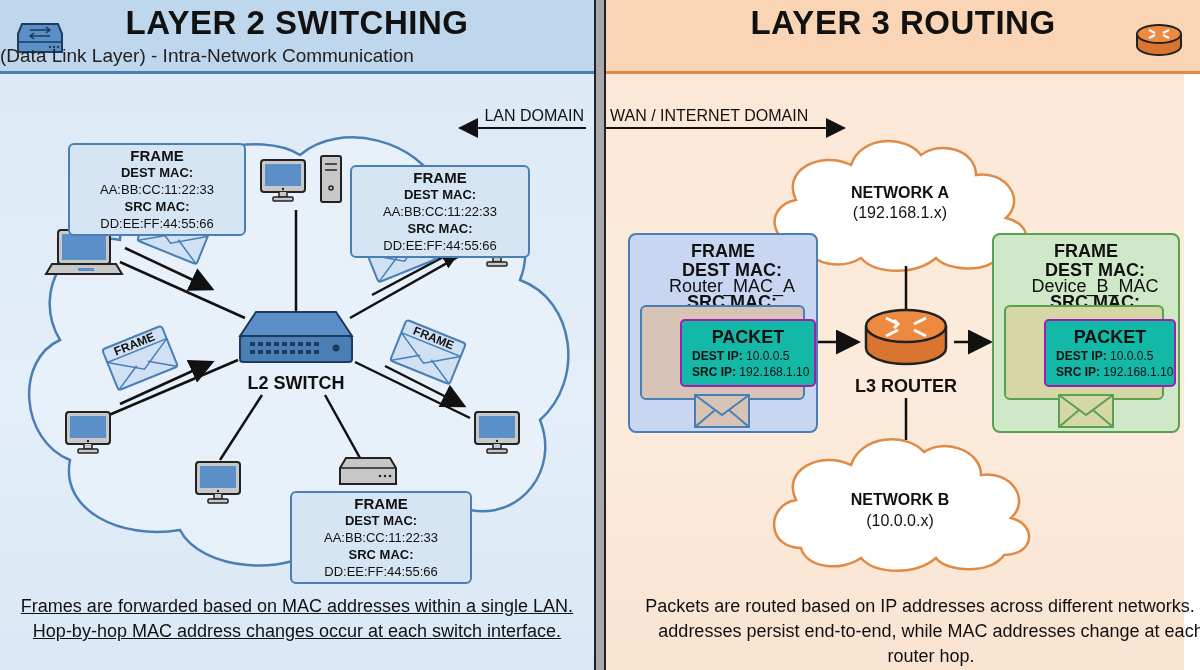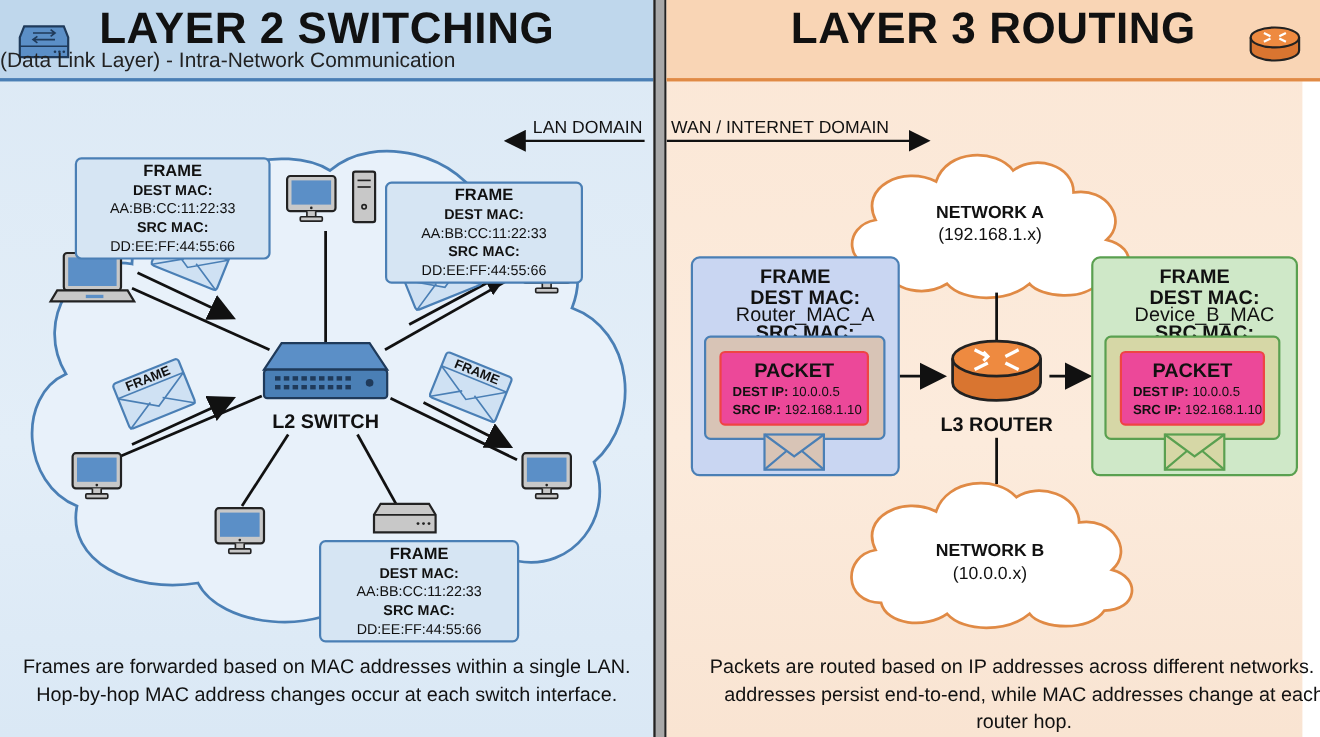--- a/index.html
+++ b/index.html
@@ -3,33 +3,33 @@
 <meta charset="utf-8">
 <style>
   html, body { margin:0; padding:0; }
   body { width:1200px; height:670px; overflow:hidden; font-family:"Liberation Sans", sans-serif; position:relative; background:#fff; }
   .panel { position:absolute; top:0; height:670px; }
   #left-panel { left:0; width:594px; background:linear-gradient(180deg,#dce9f5 0%,#e3eef8 60%,#dae8f5 100%); }
   #right-panel { left:606px; width:578px; background:linear-gradient(180deg,#fbe7d6 0%,#fcebdc 60%,#f9e4d2 100%); }
   .header { position:absolute; top:0; left:0; width:594px; height:74px; box-sizing:border-box; }
   #left-header { background:#bfd7ec; border-bottom:3px solid #4a7fb5; }
   #right-header { background:#f9d5b5; border-bottom:3px solid #e08a45; }
-  .h-title { position:absolute; top:4px; left:0; width:100%; text-align:center; font-size:40px; font-weight:bold; color:#111; letter-spacing:0.5px; }
+  .h-title { position:absolute; top:4px; left:0; width:100%; text-align:center; font-size:33px; font-weight:bold; color:#111; letter-spacing:0.5px; }
   .h-sub { position:absolute; top:45px; left:0; width:100%; text-align:left; font-size:19px; color:#222; }
   #divider { position:absolute; left:594px; top:0; width:12px; height:670px; background:#a8a8a8; border-left:2px solid #222; border-right:2px solid #222; box-sizing:border-box; }
   svg.diagram { position:absolute; left:0; top:0; }
   .frame-box { position:absolute; background:#d6e5f3; border:2px solid #4a7fb5; border-radius:6px; text-align:center; font-size:13px; line-height:17px; padding:2px 6px; box-sizing:border-box; color:#111; }
   .frame-box .ft { font-weight:bold; font-size:15px; }
   .frame-box b { font-weight:bold; }
   .footer { position:absolute; top:594px; width:594px; text-align:center; font-size:18px; line-height:25px; color:#111; }
   .big-frame { position:absolute; border-radius:8px; box-sizing:border-box; text-align:center; color:#111; }
   .big-frame .ft { font-size:18px; font-weight:bold; margin-top:6px; }
   .big-frame .ln { font-size:18px; line-height:16px;margin-left:18px; }
   .inner { position:absolute; border-radius:6px; box-sizing:border-box; }
-  .packet { position:absolute; background:#ec4899; border:2px solid #ef4444; border-radius:5px; box-sizing:border-box; text-align:left; }
+  .packet { position:absolute; background:#14b8a6; border:2px solid #a21caf; border-radius:5px; box-sizing:border-box; text-align:left;margin-left:26px; }
   .packet .pt { font-size:18px; font-weight:bold; text-align:center; margin-top:6px; }
   .packet .pl { font-size:12px; line-height:16px; padding-left:10px; }
 </style>
 </head>
 <body>
 
 <div id="left-panel" class="panel">
   <div id="left-header" class="header">
     <svg style="position:absolute;left:16px;top:20px" width="48" height="36">
       <path d="M6 4 H42 L46 14 V32 H2 V14 Z" fill="#5b8fc7" stroke="#1f3a5a" stroke-width="2"></path>
@@ -172,21 +172,21 @@
     <div class="ft">FRAME</div>
     <div><b>DEST MAC:</b> <span>AA:BB:CC:11:22:33</span></div>
     <div><b>SRC MAC:</b> <span>DD:EE:FF:44:55:66</span></div>
   </div>
   <div class="frame-box" style="left:290px;top:491px;width:182px;">
     <div class="ft">FRAME</div>
     <div><b>DEST MAC:</b> <span>AA:BB:CC:11:22:33</span></div>
     <div><b>SRC MAC:</b> <span>DD:EE:FF:44:55:66</span></div>
   </div>
 
-  <div class="footer" style="left:0;">Frames are forwarded based on MAC addresses within a single LAN. Hop-by-hop MAC address changes occur at each switch interface.</div>
+  <div class="footer" style="left:0;text-decoration:underline;">Frames are forwarded based on MAC addresses within a single LAN. Hop-by-hop MAC address changes occur at each switch interface.</div>
 </div>
 
 <div id="divider"></div>
 
 <div id="right-panel" class="panel">
   <div id="right-header" class="header">
     <div class="h-title">LAYER 3 ROUTING</div>
     <svg style="position:absolute;left:528px;top:20px" width="50" height="40">
       <path d="M3 14 V26 A22 9 0 0 0 47 26 V14" fill="#d97530" stroke="#222" stroke-width="2"></path>
       <ellipse cx="25" cy="14" rx="22" ry="9" fill="#ee8a40" stroke="#222" stroke-width="2"></ellipse>

